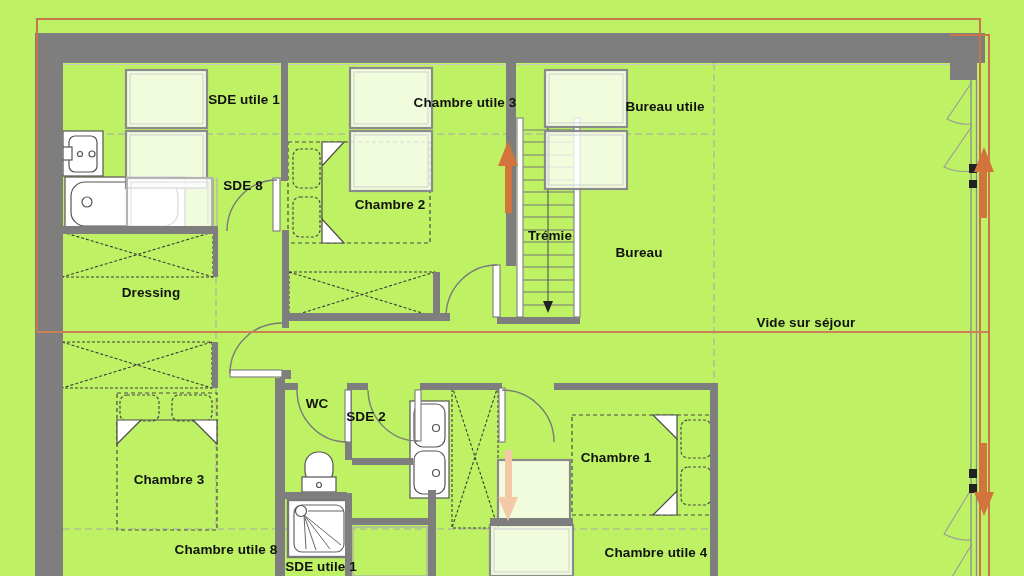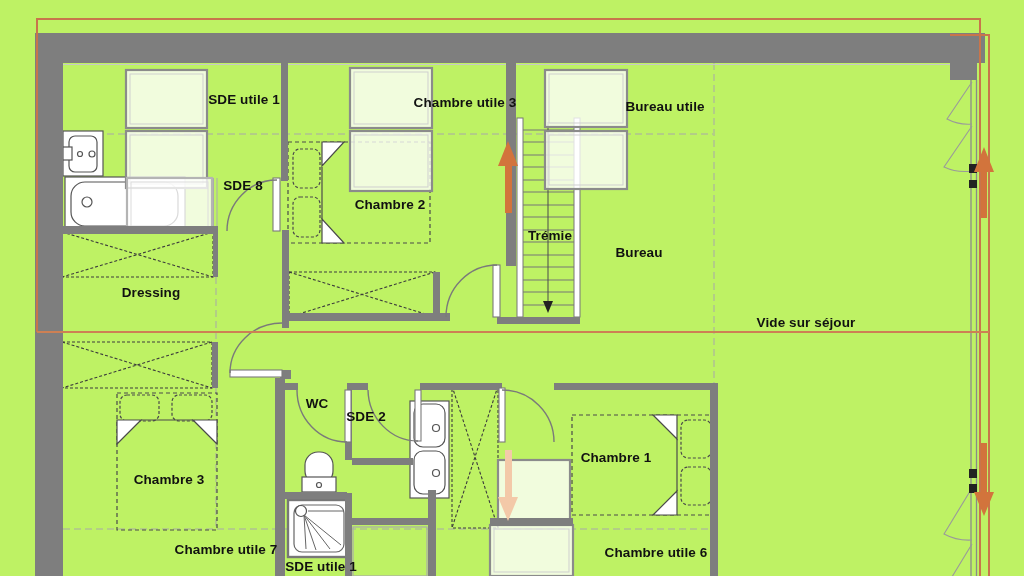--- a/index.html
+++ b/index.html
@@ -290,16 +290,16 @@
   <div class="room-label" style="left:390px;top:204px">Chambre 2</div>
   <div class="room-label" style="left:665px;top:106px">Bureau utile</div>
   <div class="room-label" style="left:550px;top:235px">Trémie</div>
   <div class="room-label" style="left:639px;top:252px">Bureau</div>
   <div class="room-label" style="left:151px;top:292px">Dressing</div>
   <div class="room-label" style="left:806px;top:322px">Vide sur séjour</div>
   <div class="room-label" style="left:169px;top:479px">Chambre 3</div>
   <div class="room-label" style="left:317px;top:403px">WC</div>
   <div class="room-label" style="left:366px;top:416px">SDE 2</div>
   <div class="room-label" style="left:616px;top:457px">Chambre 1</div>
-  <div class="room-label" style="left:226px;top:549px">Chambre utile 7</div>
+  <div class="room-label" style="left:226px;top:549px">Chambre utile 8</div>
   <div class="room-label" style="left:321px;top:566px">SDE utile 1</div>
-  <div class="room-label" style="left:656px;top:552px">Chambre utile 6</div>
+  <div class="room-label" style="left:656px;top:552px">Chambre utile 4</div>
 </div>
 
 </body></html>

